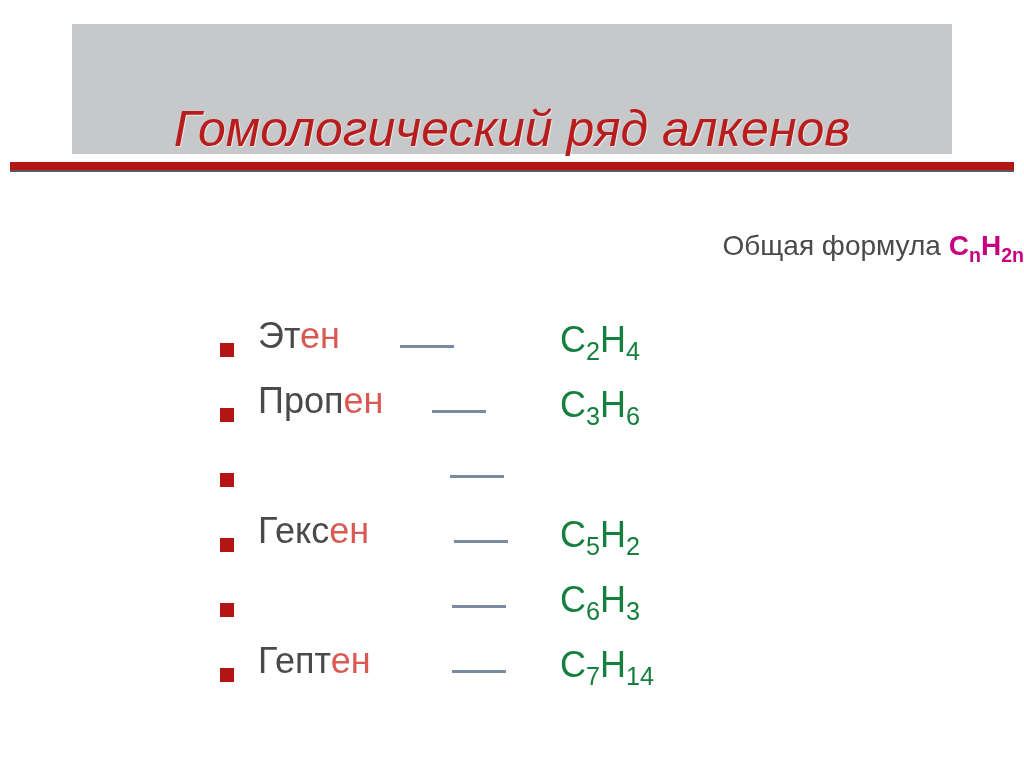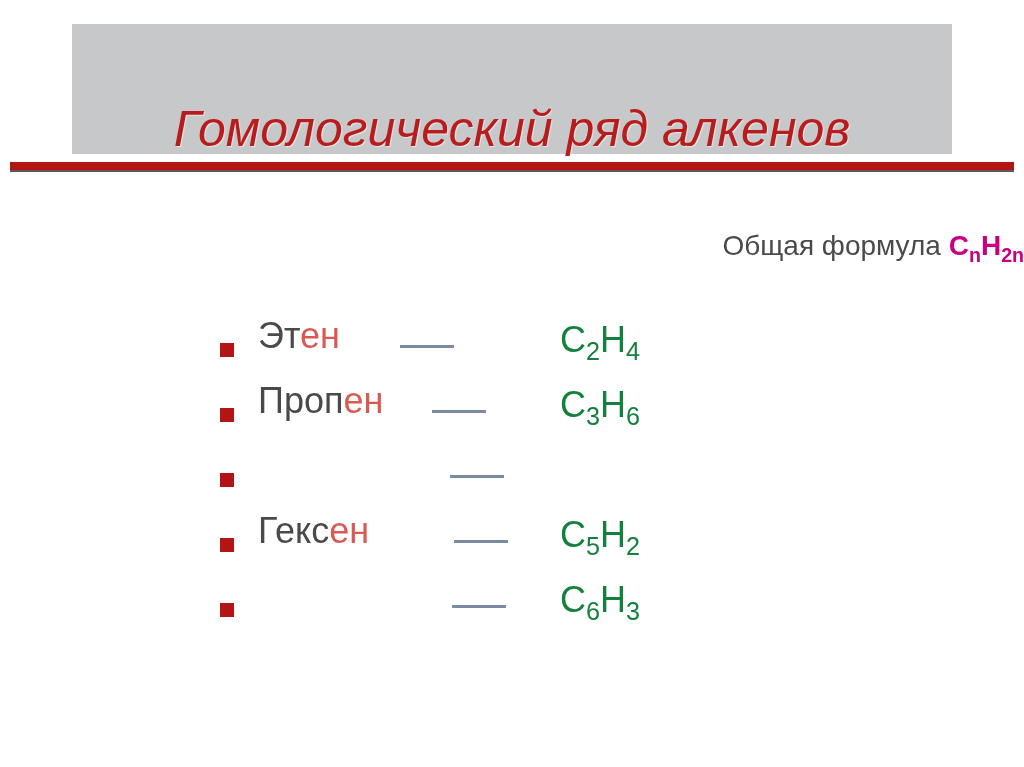--- a/index.html
+++ b/index.html
@@ -135,14 +135,20 @@
         <div class="bullet"></div>
         <div class="name"><span>Гекс</span><span class="suffix">ен</span></div>
         <div class="connector" style="left: 234px;"></div>
         <div class="formula"><span>C</span><sub>5</sub><span>H</span><sub>2</sub></div>
       </div>
       <div class="row">
         <div class="bullet"></div>
         <div class="connector" style="left: 232px;"></div>
         <div class="formula"><span>C</span><sub>6</sub><span>H</span><sub>3</sub></div>
       </div>
+      <div class="row">
+        <div class="bullet"></div>
+        <div class="name"><span>Гепт</span><span class="suffix">ен</span></div>
+        <div class="connector" style="left: 232px;"></div>
+        <div class="formula"><span>C</span><sub>7</sub><span>H</span><sub>14</sub></div>
+      </div>
     </div>
 </div>
 
 </body></html>

